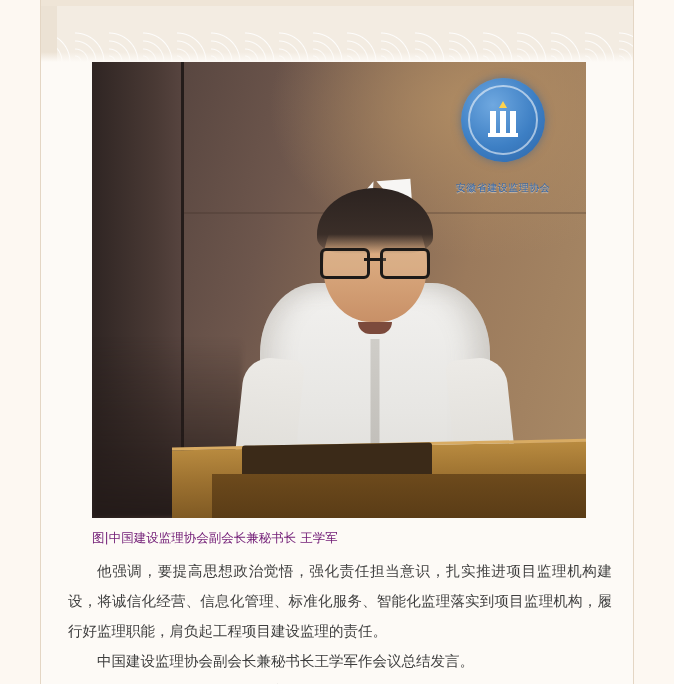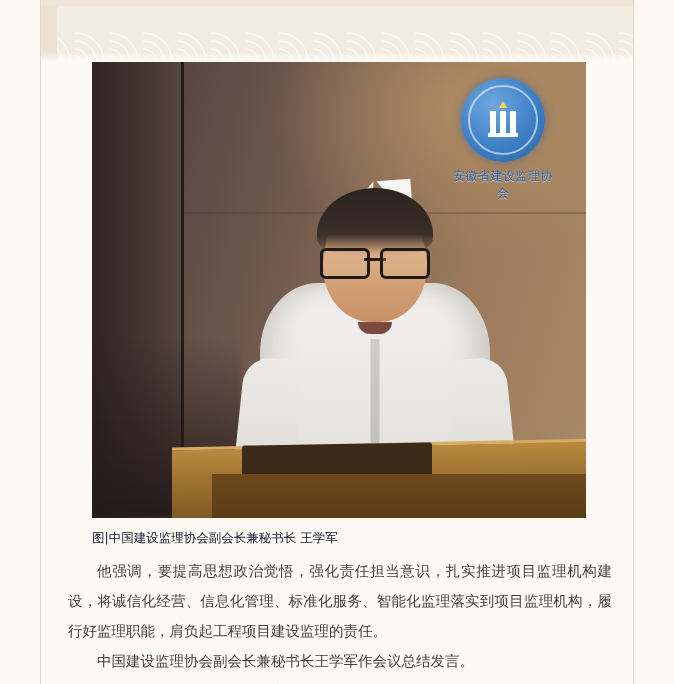--- a/index.html
+++ b/index.html
@@ -325,33 +325,33 @@
   }
   .logo-mark {
     position: absolute;
     left: 50%;
     top: 50%;
     transform: translate(-50%,-50%);
     width: 42px;
     height: 42px;
   }
   .logo-text {
-    margin-top: 6px;
-    font-size: 12px;
+    margin-top: 19px;
+    font-size: 10px;
     color: #2f66ab;
     letter-spacing: 0.5px;
     text-shadow: 0 1px 1px rgba(255,255,255,0.6);
     font-family: Liberation Serif, serif;
   }
 
   
   .caption {
     margin: 10px 0 0 24px;
     font-size: 12.5px;
-    color: #0f172a;
+    color: #701a75;
     font-family: "DejaVu Sans", sans-serif;
     line-height: 20px;
   }
   .body-text {
     margin-top: 8px;
     font-size: 14.5px;
     line-height: 30px;
     color: #3f3f3f;
     font-family: "DejaVu Sans", sans-serif;
     text-align: justify;

